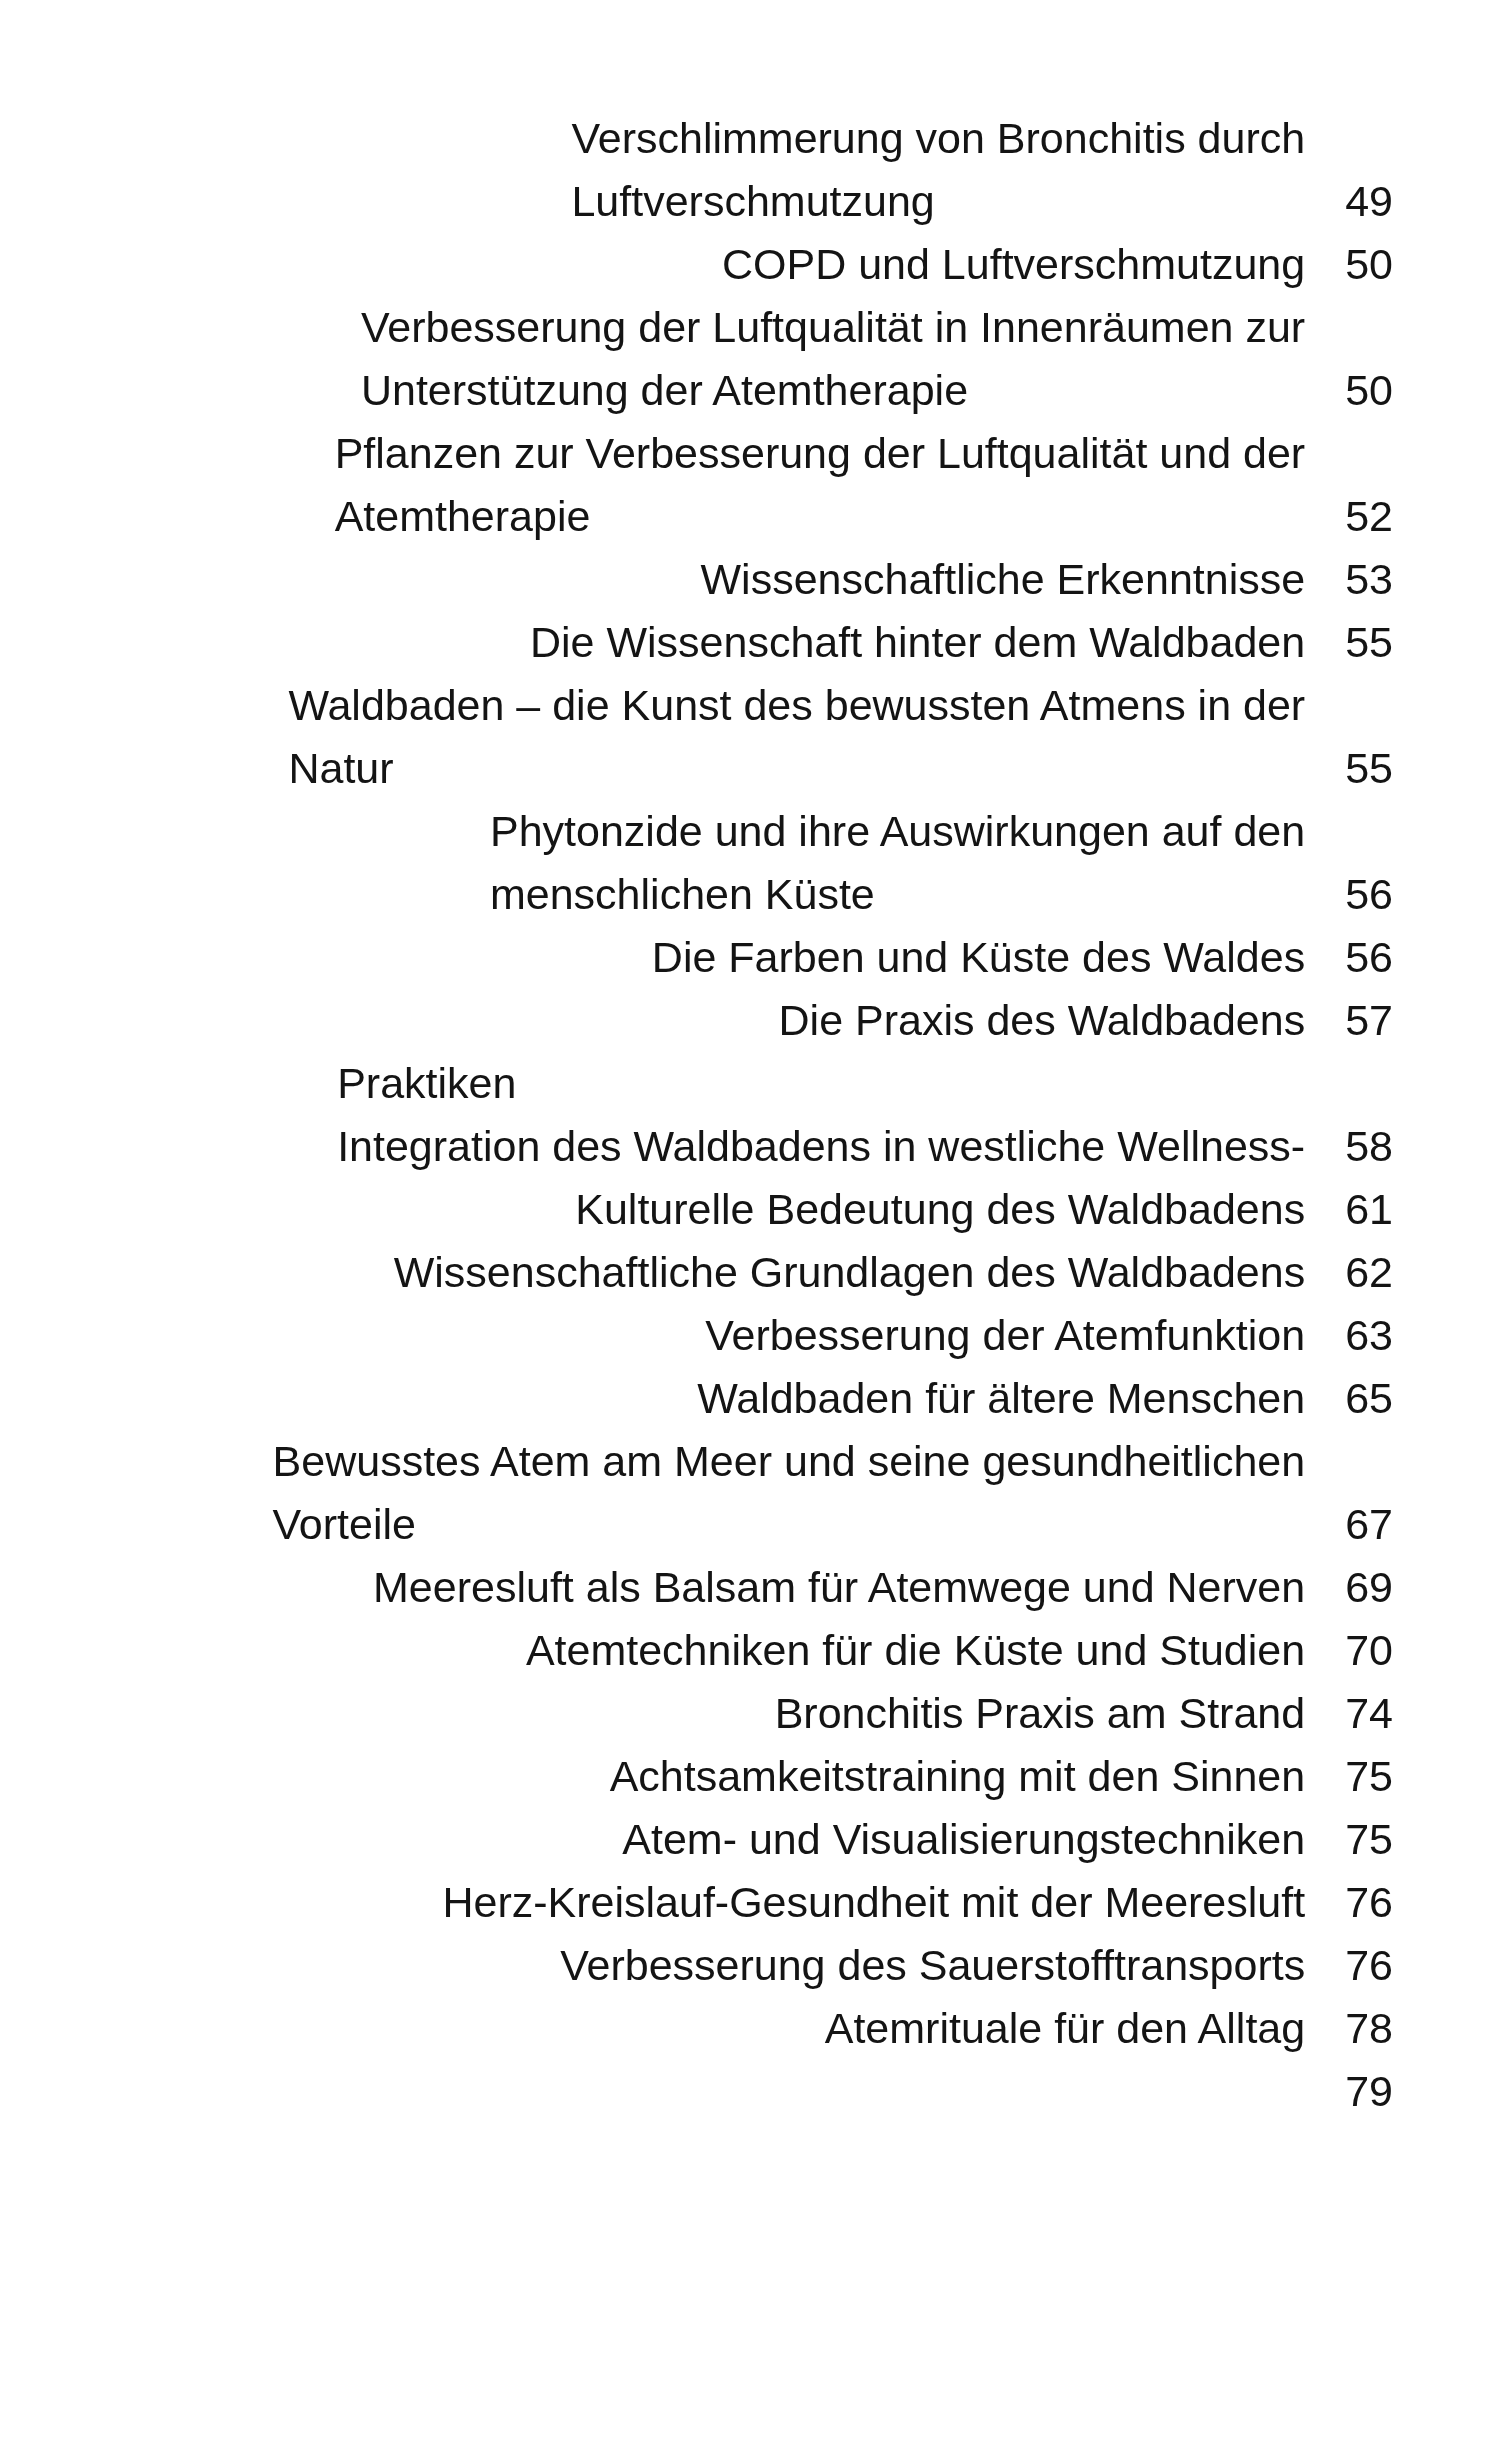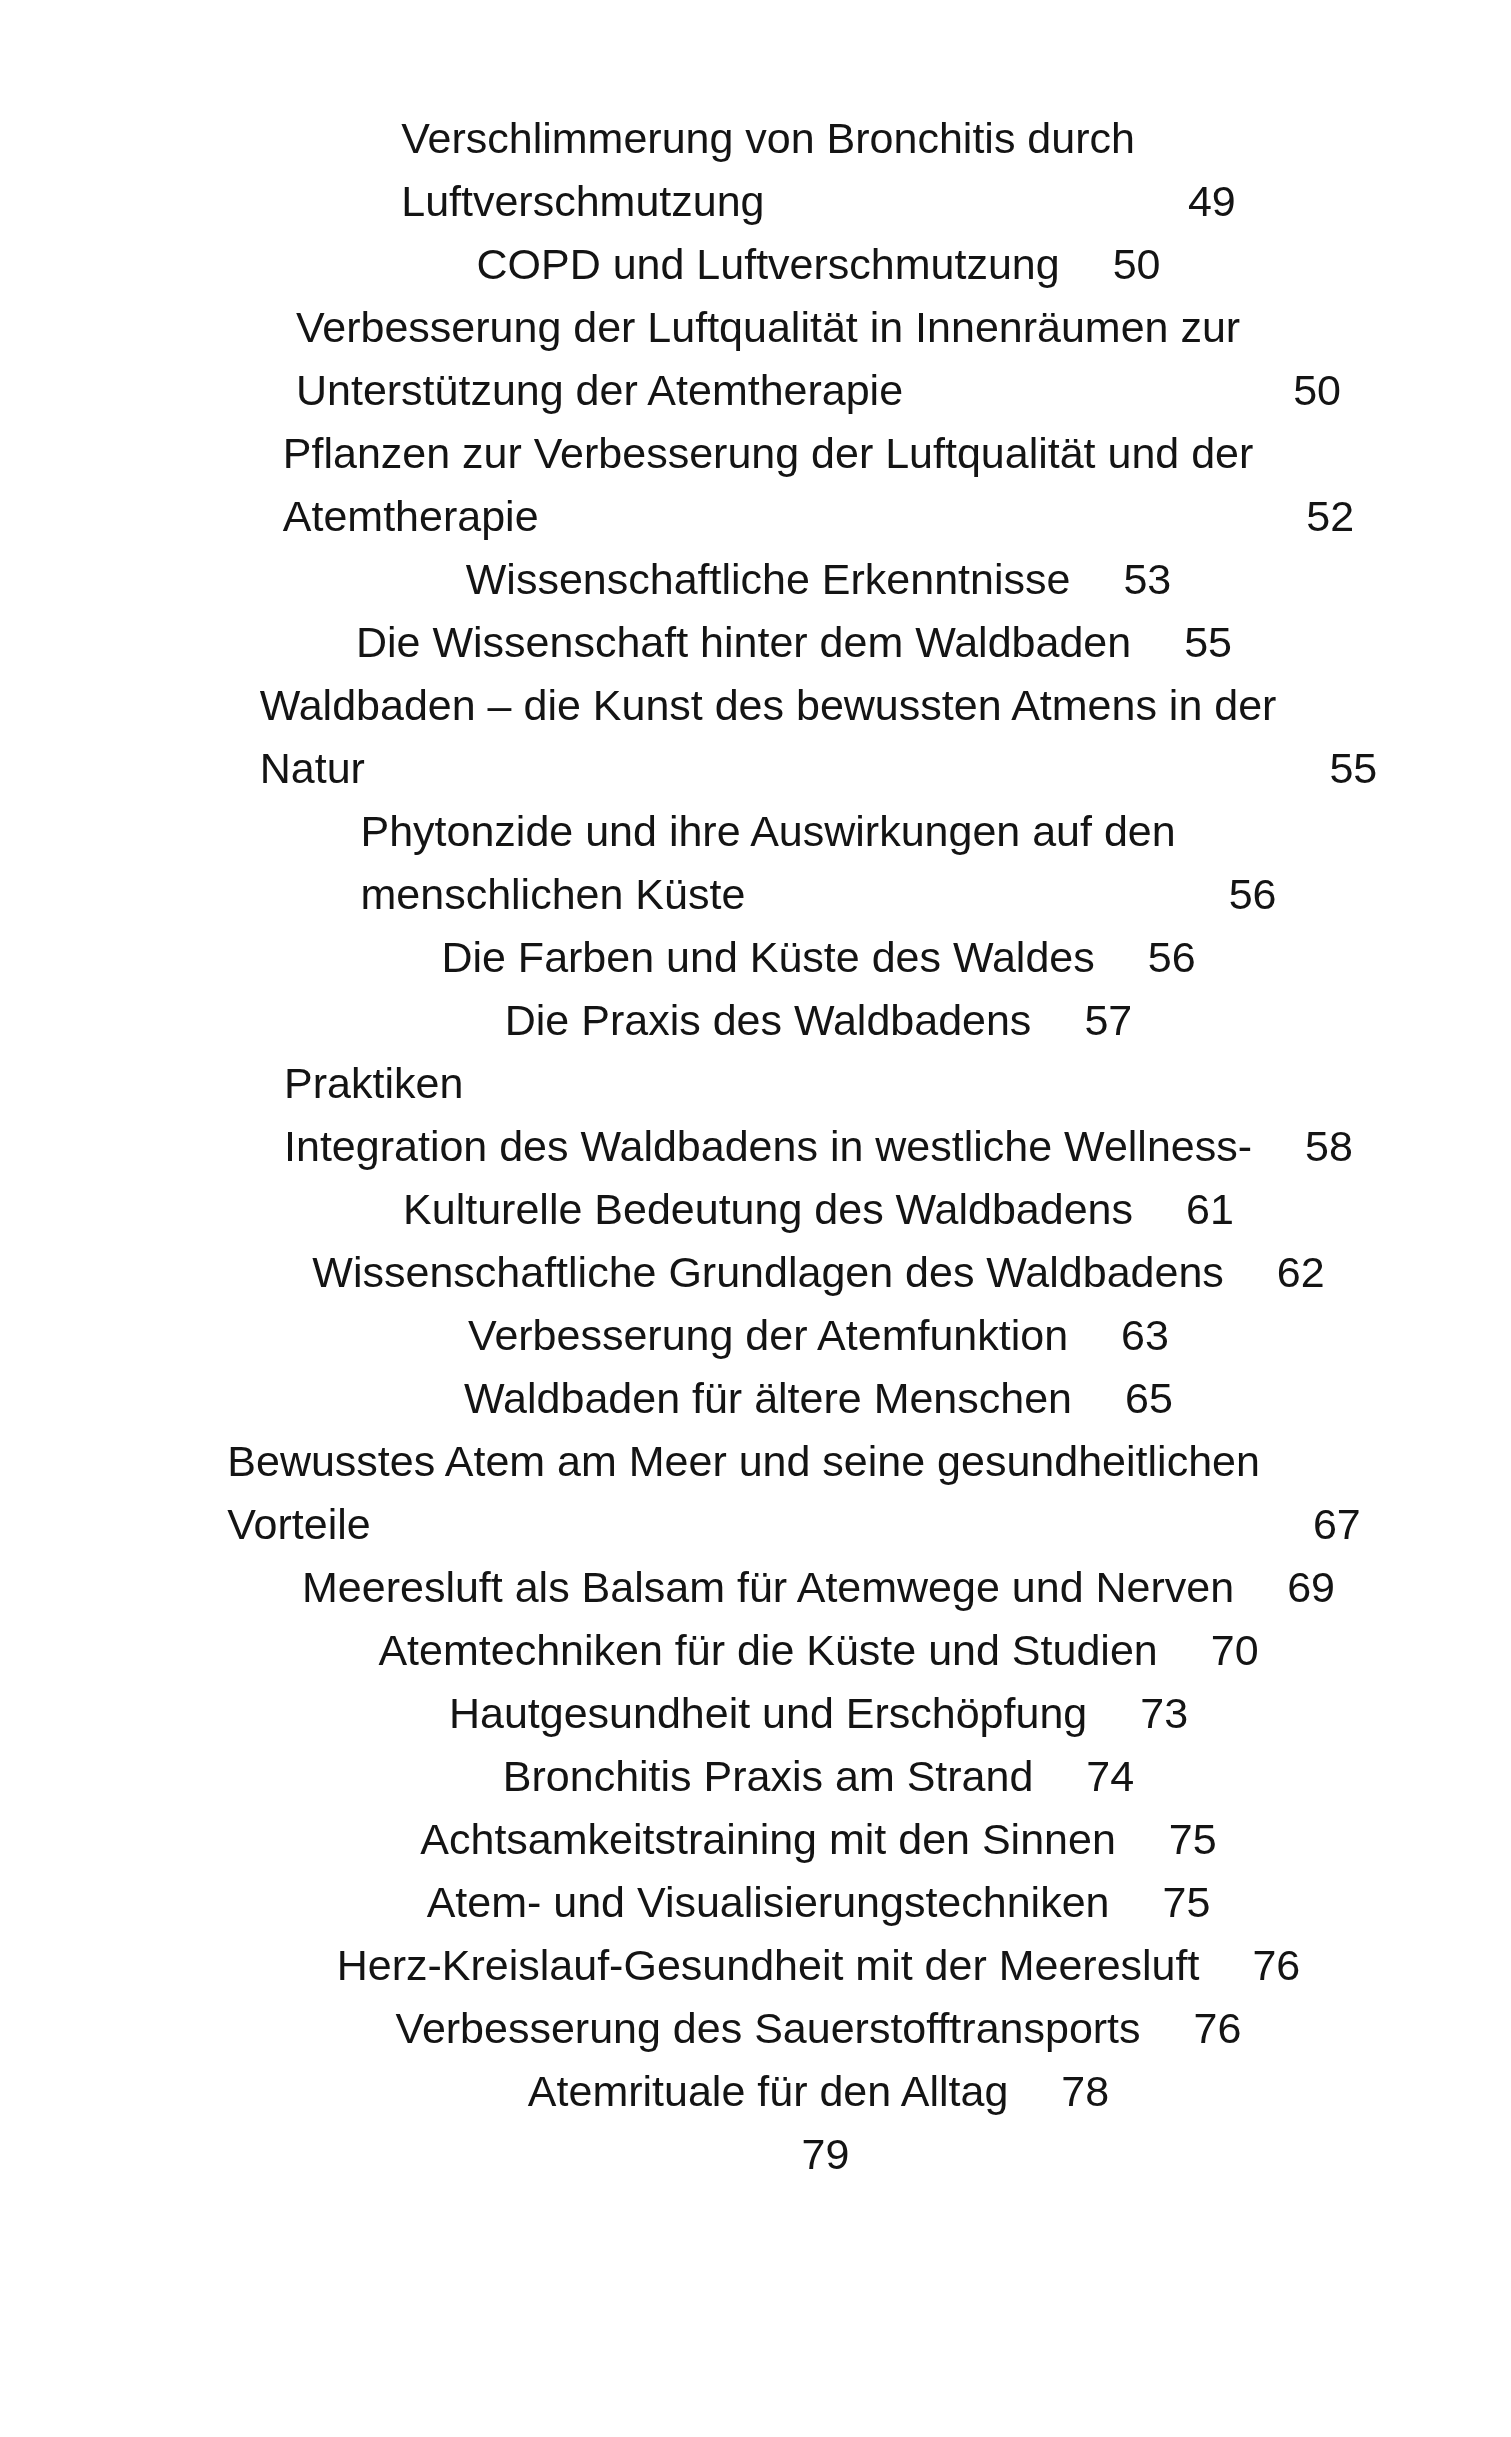--- a/index.html
+++ b/index.html
@@ -23,23 +23,23 @@
   .toc {
     position: absolute;
     top: 107px;
     left: 195px;
     right: 119px;
     font-size: 43px;
     line-height: 63px;
   }
   .toc-entry {
     display: flex;
-    justify-content: center;
+    justify-content: flex-end;
     align-items: flex-end;
-    column-gap: 39px;
+    column-gap: 26px;
   }
   .toc-entry.level-1 {
     padding-left: 49px;
   }
   .toc-title {
     min-width: 0;
   }
   .toc-line {
     white-space: nowrap;
   }
@@ -164,26 +164,20 @@
     <div class="toc-page">69</div>
   </div>
       <div class="toc-entry level-1">
     <div class="toc-title">
           <div class="toc-line">Atemtechniken für die Küste und Studien</div>
         </div>
     <div class="toc-page">70</div>
   </div>
       <div class="toc-entry level-1">
     <div class="toc-title">
-          <div class="toc-line">Hautgesundheit und Erschöpfung</div>
-        </div>
-    <div class="toc-page">73</div>
-  </div>
-      <div class="toc-entry level-1">
-    <div class="toc-title">
           <div class="toc-line">Bronchitis Praxis am Strand</div>
         </div>
     <div class="toc-page">74</div>
   </div>
       <div class="toc-entry level-1">
     <div class="toc-title">
           <div class="toc-line">Achtsamkeitstraining mit den Sinnen</div>
         </div>
     <div class="toc-page">75</div>
   </div>

